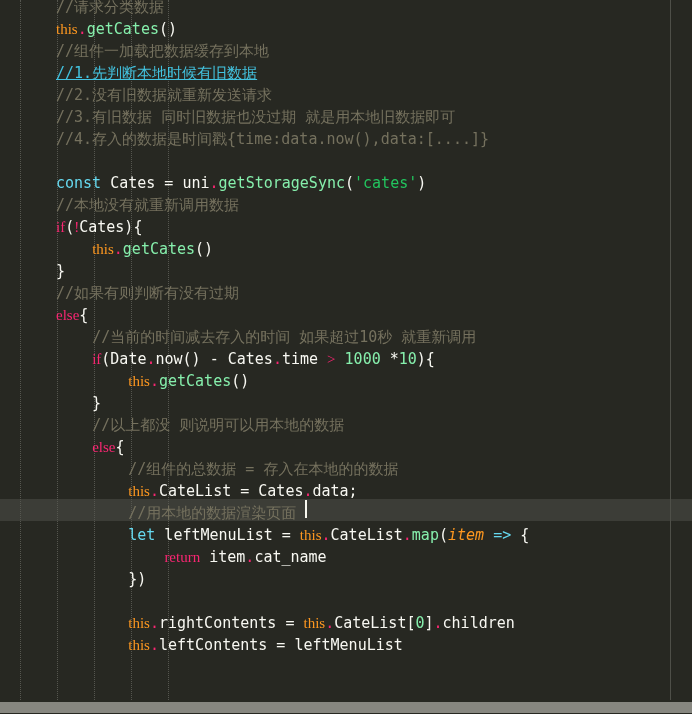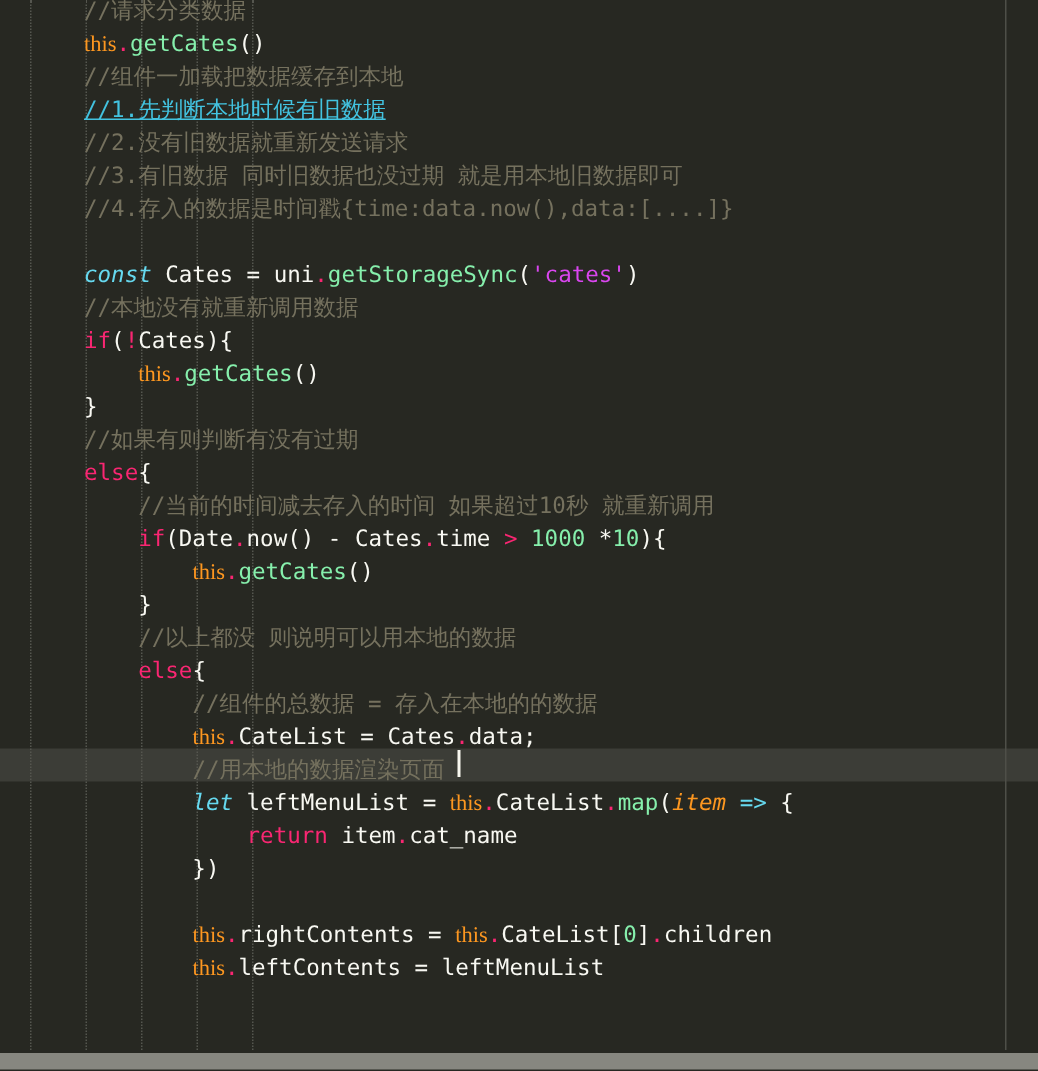--- a/index.html
+++ b/index.html
@@ -70,25 +70,25 @@
   .line {
     height: 22px;
     padding-left: 56px;
     white-space: pre;
     color: #f8f8f2;
   }
 
   
   .t-comment   { color: #75715e; }
   .t-link      { color: #43c3e0; text-decoration: underline; }
-  .t-keyword   { color: #f92672; }
-  .t-storage   { color: #66d9ef; font-style: italic; }
+  .t-keyword   { color: #f92672; font-family: Liberation Serif, serif; }
+  .t-storage   { color: #66d9ef; }
   .t-this      { color: #fd9720; font-family: Liberation Serif, serif; }
   .t-func      { color: #86efac; }
-  .t-string    { color: #d946ef; }
+  .t-string    { color: #22c55e; }
   .t-number    { color: #86efac; }
   .t-param     { color: #fd9720; font-style: italic; }
   .t-plain     { color: #f8f8f2; }
   .t-dot       { color: #f92672; }
   .t-arrow     { color: #66d9ef; }
 
   
   #caret {
     position: absolute;
     width: 2px;

